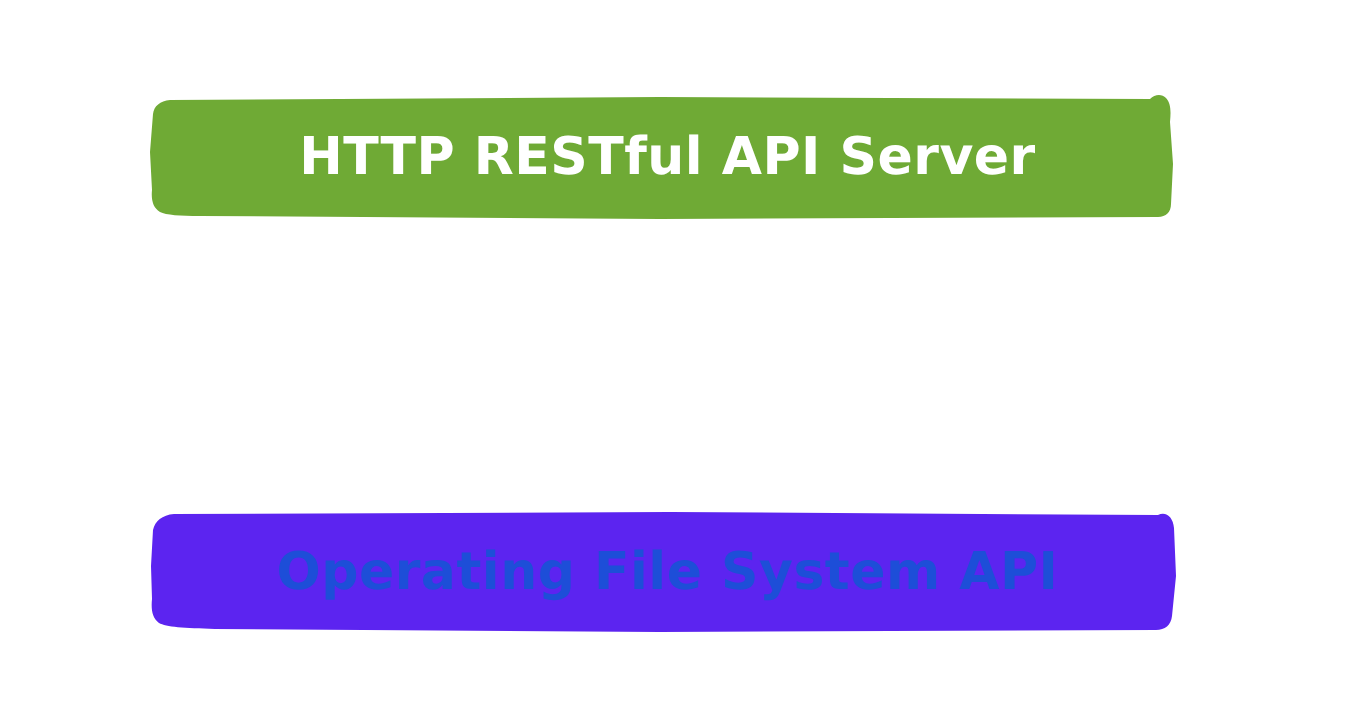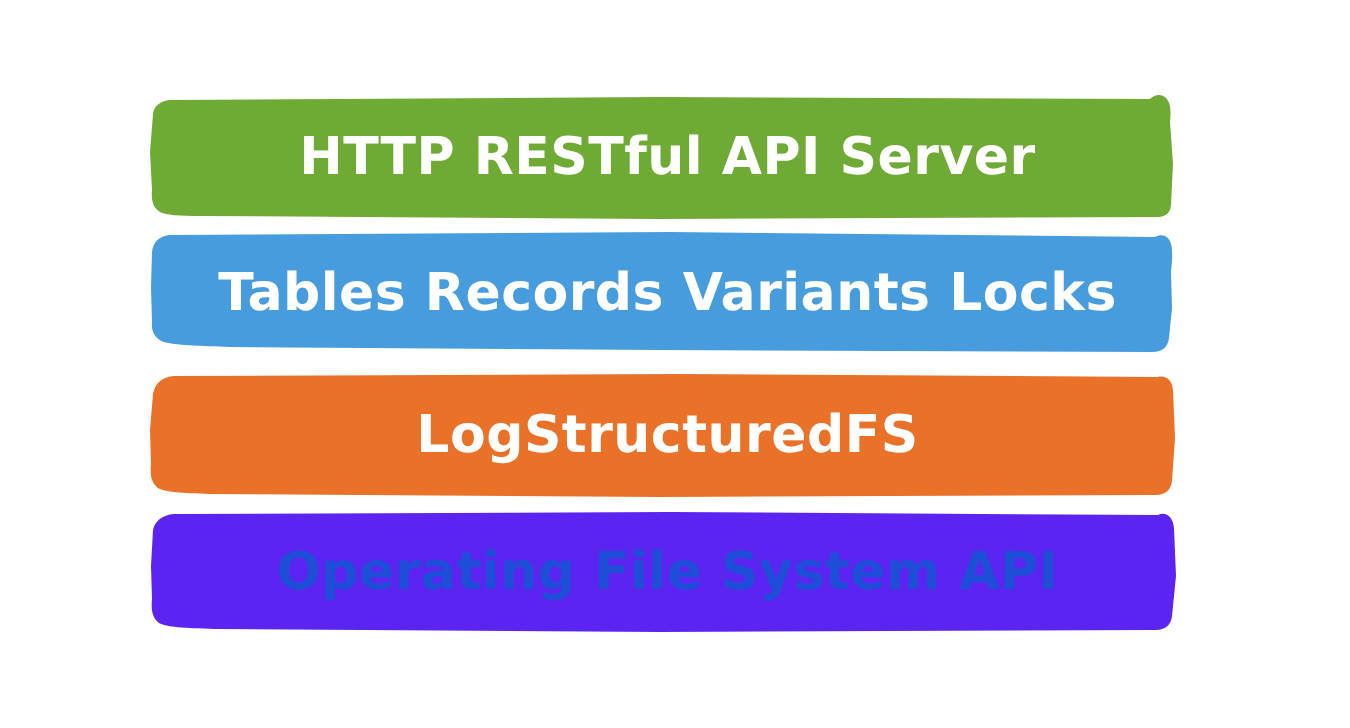--- a/index.html
+++ b/index.html
@@ -97,60 +97,21 @@
                  L 520,127
                  L 60,124
                  C 40,124 26,123 20,120
                  C 13,116 11,108 12,98
                  L 10,60
                  Z" fill="#6FAA35"></path>
       </svg>
       <div class="layer-label layer-label-0" style="color: rgb(255, 255, 255);">HTTP RESTful API Server</div>
     </div>
 
-    <div class="layer-row layer-row-1">
-      <svg class="layer-shape" viewBox="0 0 1055 130" preserveAspectRatio="none">
-        <path d="M 12,24
-                 C 13,14 19,8 30,7
-                 L 530,4
-                 L 1015,9
-                 C 1022,5 1029,8 1031,16
-                 C 1033,24 1032,34 1031,44
-                 L 1032,80
-                 L 1029,110
-                 C 1028,119 1022,124 1013,124
-                 L 520,122
-                 L 90,119
-                 C 60,118 34,117 24,114
-                 C 15,111 11,103 12,94
-                 L 11,60
-                 Z" fill="#469CDD"></path>
-      </svg>
-      <div class="layer-label layer-label-1" style="color: rgb(255, 255, 255);">Tables Records Variants Locks</div>
-    </div>
 
-    <div class="layer-row layer-row-2">
-      <svg class="layer-shape" viewBox="0 0 1055 133" preserveAspectRatio="none">
-        <path d="M 13,26
-                 C 15,15 22,9 34,8
-                 L 540,6
-                 L 1018,9
-                 C 1026,7 1032,12 1033,22
-                 L 1035,70
-                 L 1032,113
-                 C 1031,122 1025,127 1016,127
-                 L 520,129
-                 L 70,126
-                 C 42,125 24,124 18,120
-                 C 11,115 10,106 11,96
-                 L 10,62
-                 Z" fill="#E97228"></path>
-      </svg>
-      <div class="layer-label layer-label-2" style="color: rgb(255, 255, 255);">LogStructuredFS</div>
-    </div>
 
     <div class="layer-row layer-row-3">
       <svg class="layer-shape" viewBox="0 0 1055 128" preserveAspectRatio="none">
         <path d="M 13,22
                  C 15,13 22,7 34,6
                  L 530,4
                  L 1018,7
                  C 1026,3 1033,9 1034,20
                  L 1036,68
                  L 1032,108

